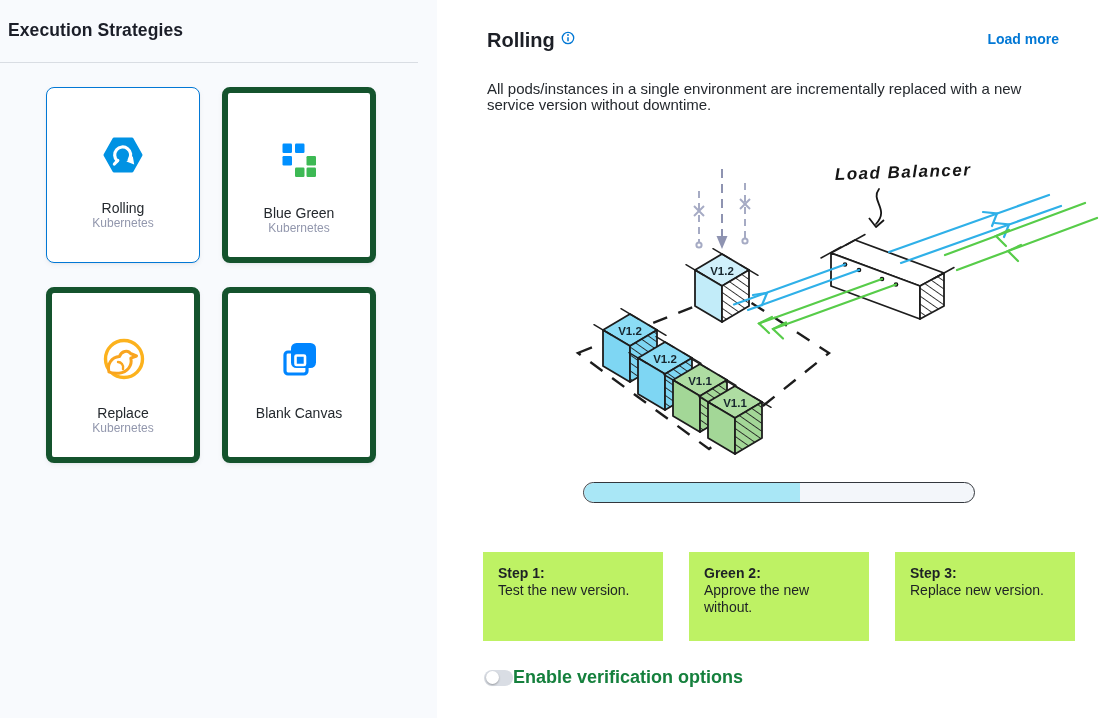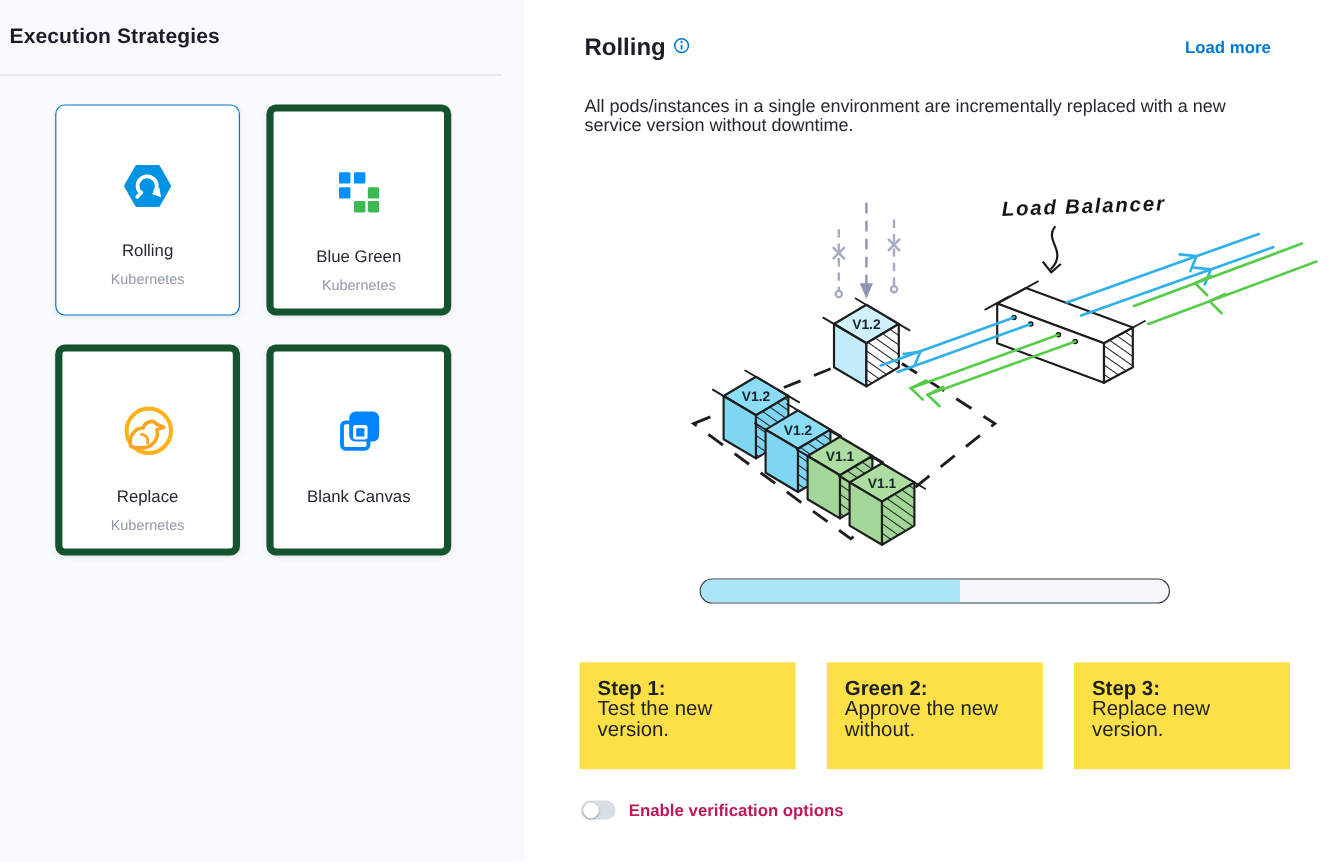--- a/index.html
+++ b/index.html
@@ -11,46 +11,46 @@
   .left-panel { width:437px; height:718px; background:#f8fafd; flex:none; }
   .left-title { font-size:17.5px; font-weight:700; color:#1b1e28; padding:20px 0 0 8px; letter-spacing:.1px; }
   .left-divider { width:418px; height:1px; background:#d9dde3; margin-top:21px; }
   .cards-grid { margin:24px 0 0 46px; display:grid; grid-template-columns:154px 154px; gap:24px 22px; }
   .card { width:154px; height:176px; background:#fff; border:6px solid #14532d; border-radius:8px;
     display:flex; flex-direction:column; align-items:center; cursor:pointer;
     box-shadow:0 1px 2px rgba(40,41,61,.04), 0 2px 5px rgba(96,97,112,.08); }
   .card.selected { border:1px solid #0278d5; }
   .card-icon { height:46px; margin-top:44px; display:flex; align-items:center; justify-content:center; }
   .card-label { margin-top:22px; font-size:14px; font-weight:500; color:#24292e; }
-  .card-sub { margin-top:10px; font-size:12px; color:#9297ad; }
+  .card-sub { margin-top:0; font-size:12px; color:#9297ad; }
   .card-sub:empty { display:none; }
 
   
   .right-panel { width:679px; height:718px; background:#fff; position:relative; }
   .detail-header { display:flex; align-items:flex-start; padding:28px 57px 0 50px; }
   .detail-title { font-size:20px; font-weight:700; color:#1c1f26; line-height:24px; }
   .info-icon { margin:3px 0 0 6px; cursor:pointer; }
   .learn-more { margin-left:auto; font-size:14px; font-weight:700; color:#0278d5; text-decoration:none; margin-top:3px; cursor:pointer; }
   .detail-desc { margin:29px 57px 0 50px; font-size:15px; line-height:16px; color:#25292e; max-width:585px; }
   .illustration { display:block; margin-top:20px; }
 
   .progress-track { margin:9px 0 0 146px; width:392px; height:21px; border:1.6px solid #33373d;
     border-radius:12px; background:#f3f6fa; overflow:hidden; }
   .progress-fill { height:100%; background:#a9e7f6; border-radius:10px 0 0 10px; }
 
   .steps-row { margin:49px 0 0 46px; display:flex; gap:26px; }
-  .step-card { width:180px; height:89px; background:#fde047; padding:13px 15px;
-    font-size:17px; line-height:17px; color:#1d2125; }
+  .step-card { width:180px; height:89px; background:#bef264; padding:13px 15px;
+    font-size:14px; line-height:17px; color:#1d2125; }
   .step-title { font-weight:700; }
 
   .toggle-row { margin:26px 0 0 47px; display:flex; align-items:center; }
   .switch { width:29px; height:16px; border-radius:9px; background:#d9dde4; position:relative; cursor:pointer; flex:none; }
   .switch .knob { position:absolute; left:1.5px; top:1.5px; width:13px; height:13px; border-radius:50%;
     background:#fff; box-shadow:0 1px 2px rgba(0,0,0,.3); }
-  .toggle-label { margin-left:11px; font-size:14px; font-weight:700; color:#be185d; }
+  .toggle-label { font-size:18px; font-weight:700; color:#15803d; }
 </style>
 </head>
 <body>
 
 <div class="app">
 
   <aside class="left-panel">
     <h1 class="left-title">Execution Strategies</h1>
     <div class="left-divider"></div>
 

